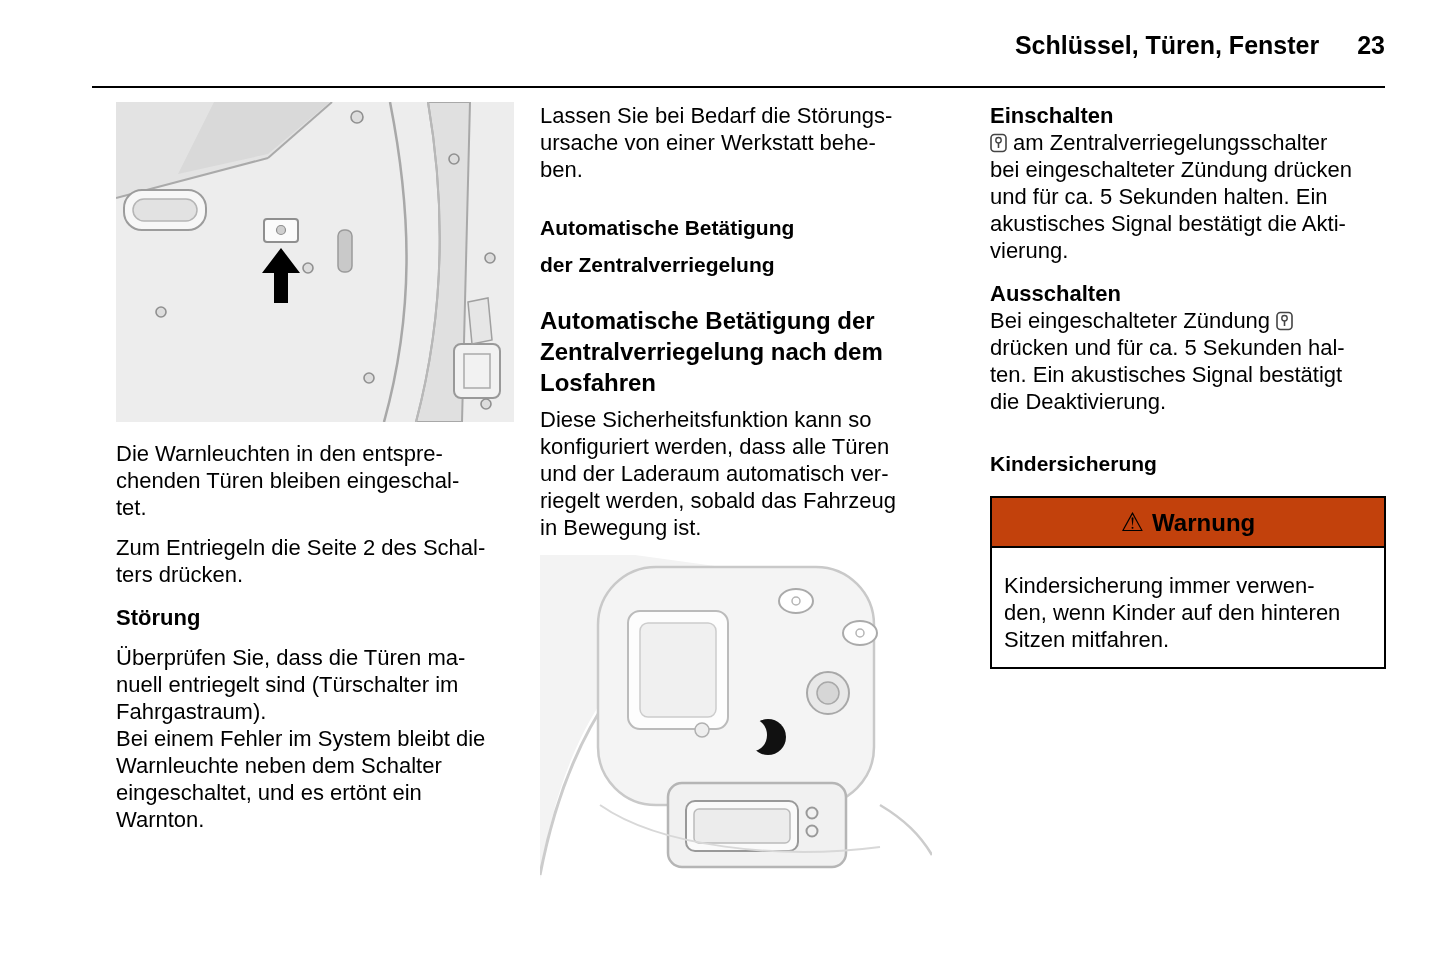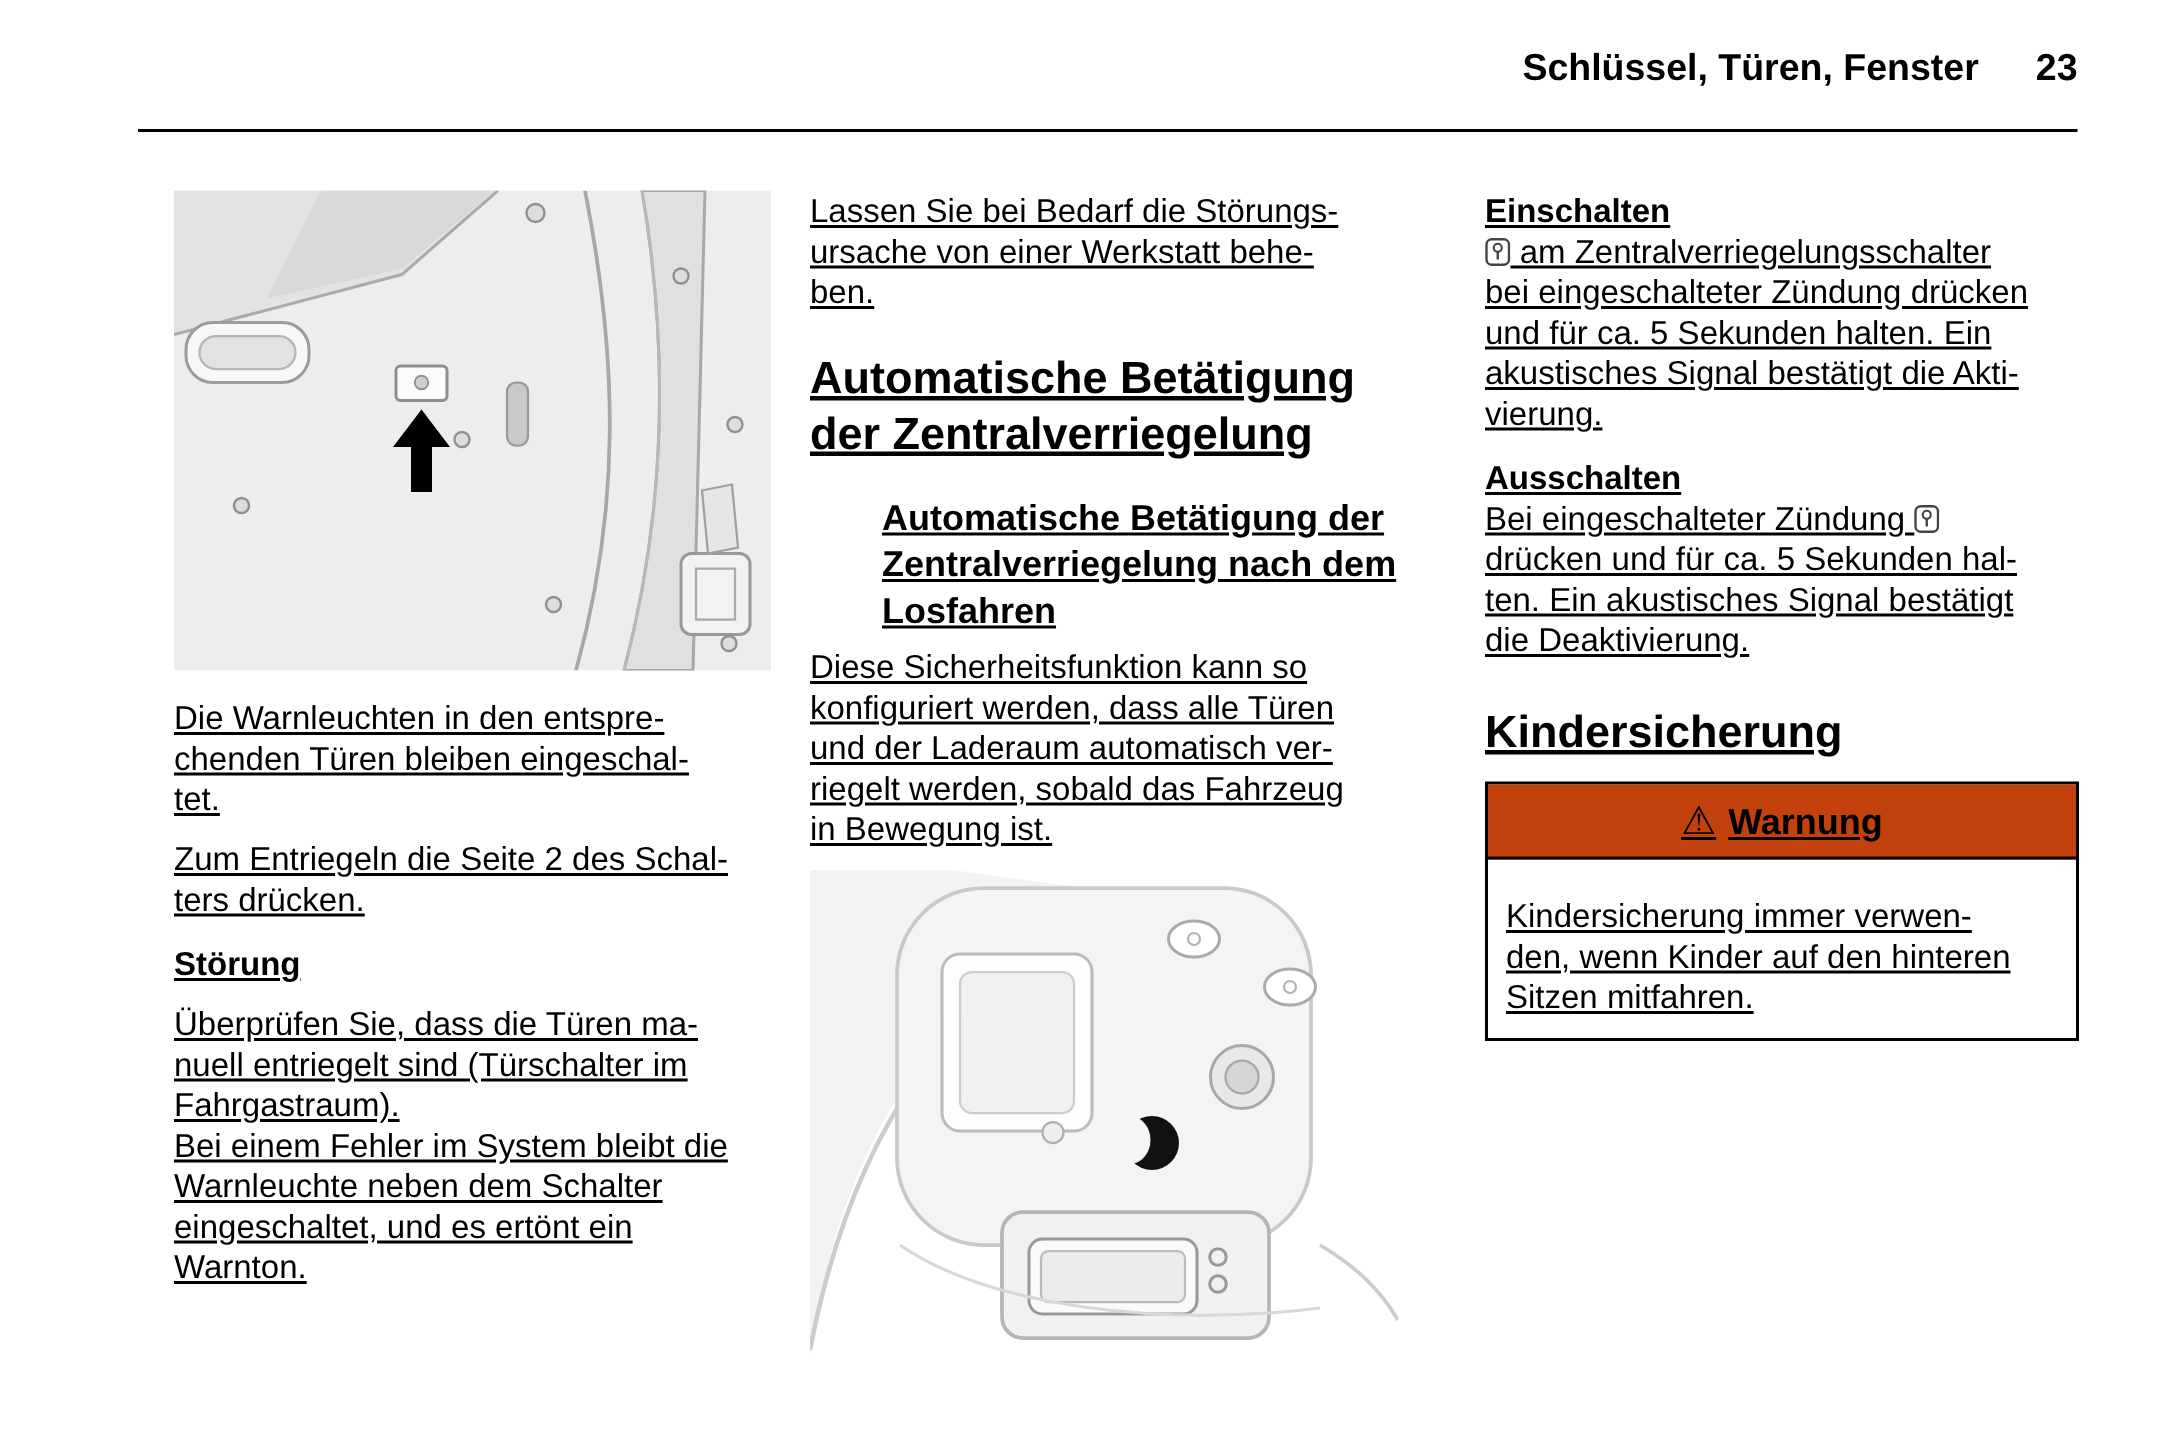--- a/index.html
+++ b/index.html
@@ -13,32 +13,32 @@
   }
   .header-row {
     position: absolute; top: 31px; left: 92px; width: 1293px;
     display: flex; justify-content: flex-end; align-items: baseline; gap: 38px;
     font-weight: bold; font-size: 25px;
   }
   .rule {
     position: absolute; top: 86px; left: 92px; width: 1293px;
     border-top: 2px solid #000;
   }
-  .col { position: absolute; top: 127px; text-decoration: underline; }
+  .col { position: absolute; top: 102px; }
   .col1 { left: 92px;  width: 398px; margin-left: 24px; }
   .col2 { left: 540px; width: 392px; }
   .col3 { left: 990px; width: 396px; }
 
   .t {
     font-size: 22px; line-height: 27px;
     white-space: pre-line;
   }
   .h-small { font-size: 22px; line-height: 27px; font-weight: bold; }
-  .h-large { font-size: 30px; line-height: 37px; font-weight: bold; white-space: pre-line; }
-  .h-med   { font-size: 24px; line-height: 31px; font-weight: bold; white-space: pre-line; margin-left: 48px; }
+  .h-large { font-size: 21px; line-height: 37px; font-weight: bold; white-space: pre-line; }
+  .h-med   { font-size: 24px; line-height: 31px; font-weight: bold; white-space: pre-line; }
 
   .mt8  { margin-top: 8px; }
   .mt13 { margin-top: 13px; }
   .mt14 { margin-top: 14px; }
   .mt16 { margin-top: 16px; }
   .mt18 { margin-top: 18px; }
   .mt22 { margin-top: 22px; }
   .mt26 { margin-top: 26px; }
   .mt30 { margin-top: 30px; }
 

